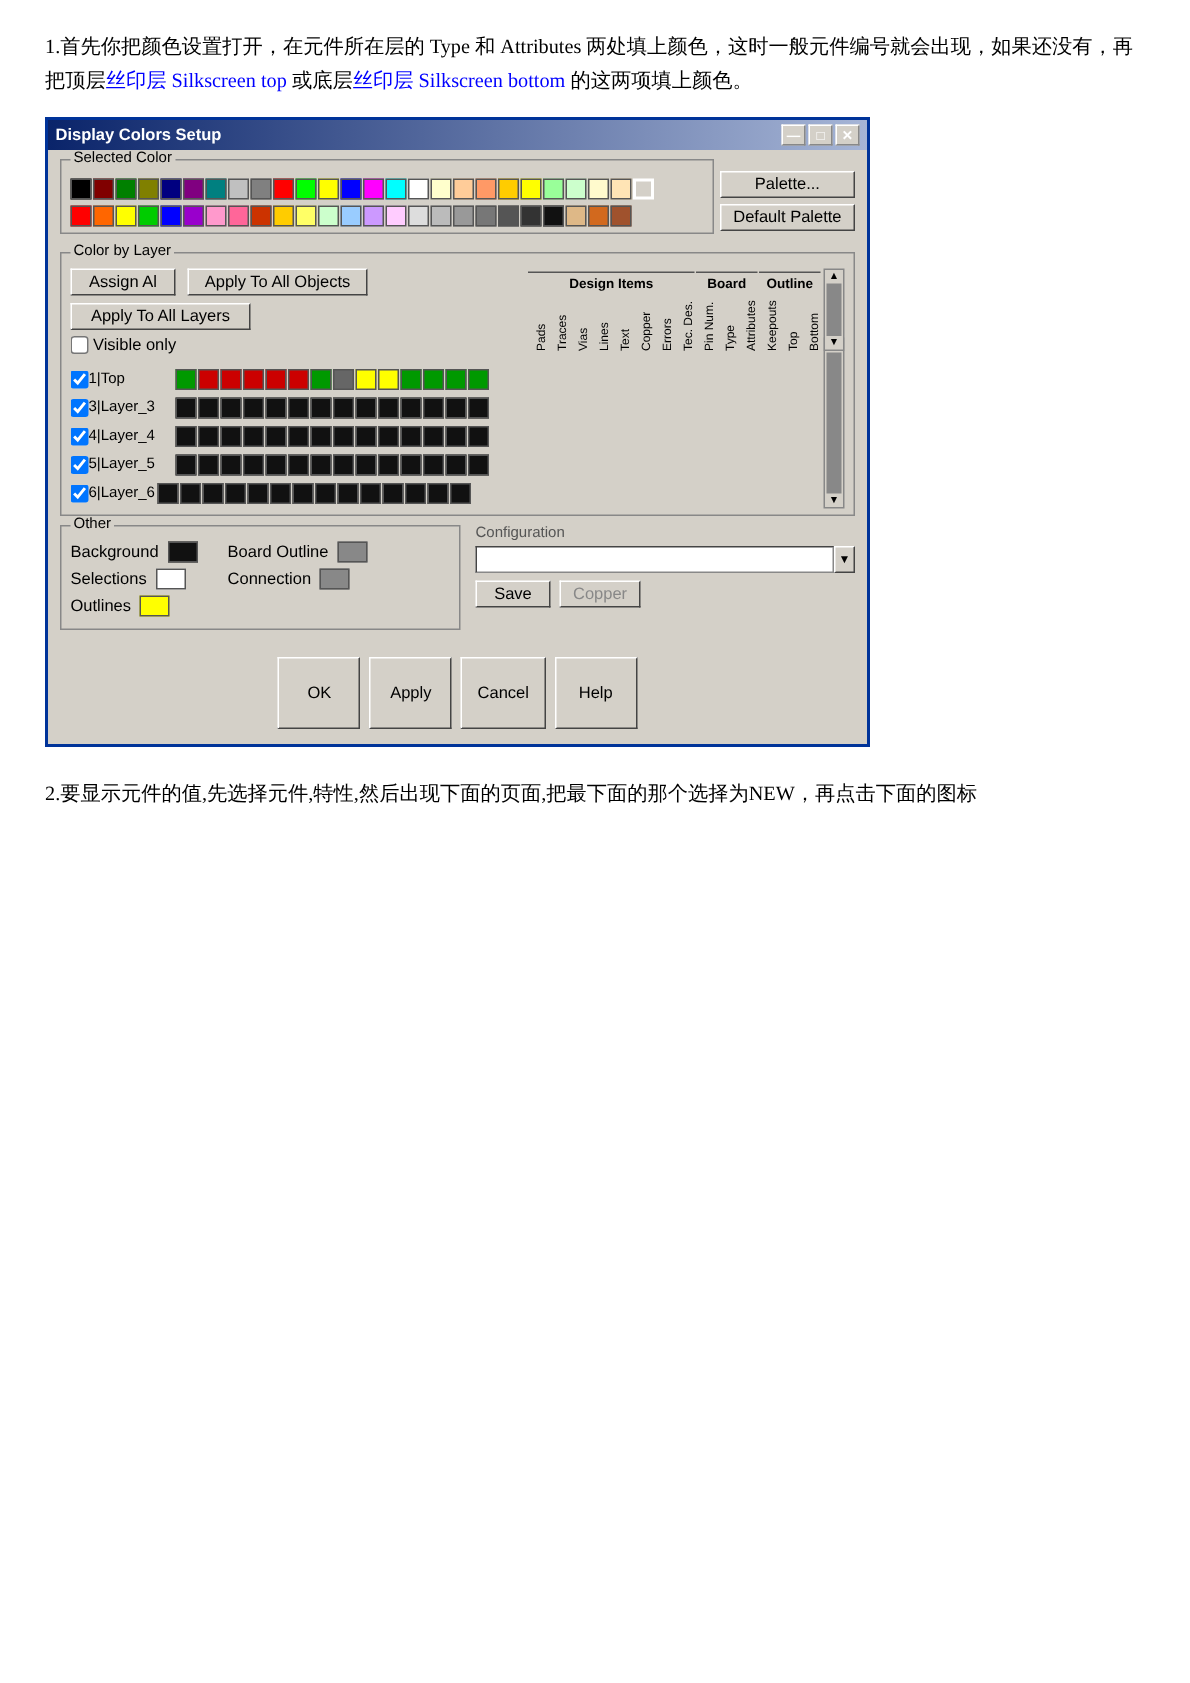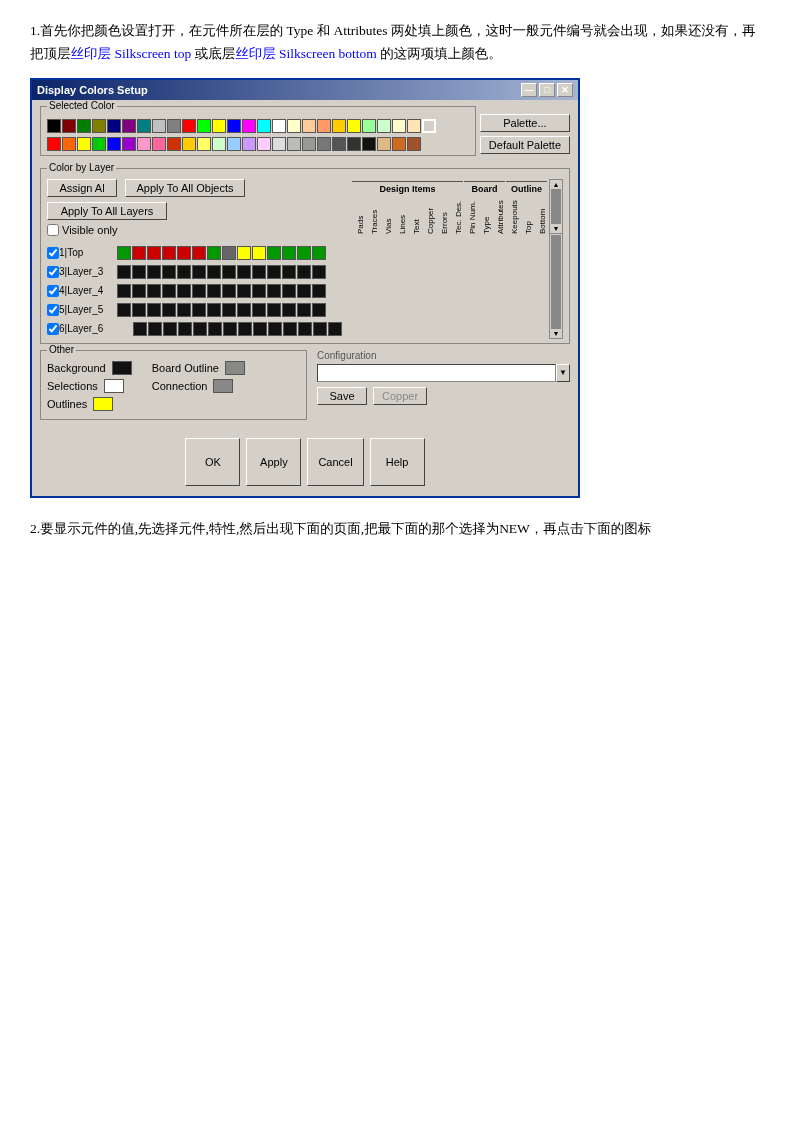--- a/index.html
+++ b/index.html
@@ -442,21 +442,21 @@
                 <div class="lc-swatch" style="background: rgb(17, 17, 17);"></div>
                 <div class="lc-swatch" style="background: rgb(17, 17, 17);"></div>
                 <div class="lc-swatch" style="background: rgb(17, 17, 17);"></div>
                 <div class="lc-swatch" style="background: rgb(17, 17, 17);"></div>
                 <div class="lc-swatch" style="background: rgb(17, 17, 17);"></div>
                 <div class="lc-swatch" style="background: rgb(17, 17, 17);"></div>
               </div>
             </div>
             <div class="layer-row">
               <input type="checkbox" class="layer-checkbox" checked="" style="">
-              <div class="layer-name" style="font-size: 10px; width: 74px; white-space: nowrap; overflow: hidden; font-family: Tahoma, Arial, sans-serif;">6|Layer_6</div>
+              <div class="layer-name" style="font-size: 10px; width: 46px; white-space: nowrap; overflow: hidden; font-family: Tahoma, Arial, sans-serif;">6|Layer_6</div>
               <div class="layer-colors">
                 <div class="lc-swatch" style="background: rgb(17, 17, 17);"></div>
                 <div class="lc-swatch" style="background: rgb(17, 17, 17);"></div>
                 <div class="lc-swatch" style="background: rgb(17, 17, 17);"></div>
                 <div class="lc-swatch" style="background: rgb(17, 17, 17);"></div>
                 <div class="lc-swatch" style="background: rgb(17, 17, 17);"></div>
                 <div class="lc-swatch" style="background: rgb(17, 17, 17);"></div>
                 <div class="lc-swatch" style="background: rgb(17, 17, 17);"></div>
                 <div class="lc-swatch" style="background: rgb(17, 17, 17);"></div>
                 <div class="lc-swatch" style="background: rgb(17, 17, 17);"></div>

